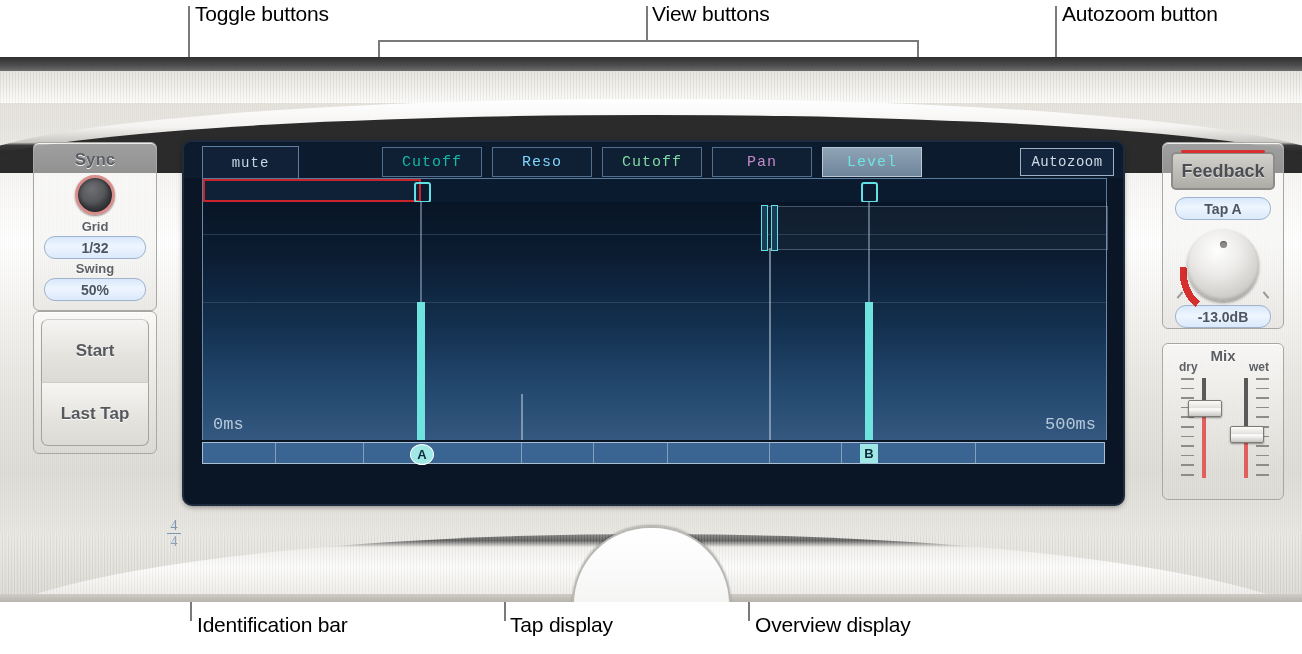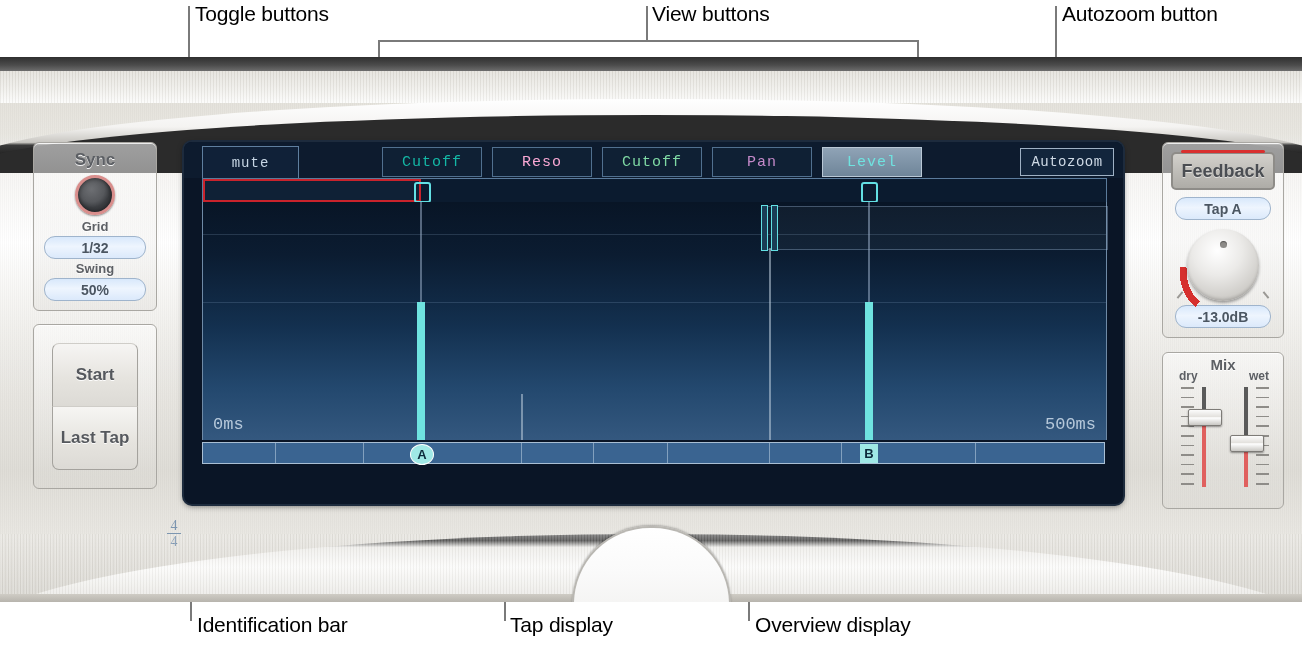--- a/index.html
+++ b/index.html
@@ -64,21 +64,21 @@
   .ledwrap{display:flex;justify-content:center;margin:5px 0 4px;}
   .led{width:34px;height:34px;border-radius:50%;
     background:radial-gradient(circle at 40% 33%,#6d6f73 0%,#56585c 42%,#3c3e42 60%,#2e3034 100%);
     border:3px solid #d98e8c;box-shadow:0 1px 2px rgba(0,0,0,.45),inset 0 0 5px rgba(0,0,0,.6);}
   .sublbl{text-align:center;font-size:13px;font-weight:bold;color:#5c5f64;margin-top:2px;
     text-shadow:0 1px 0 rgba(255,255,255,.9);}
   .lcd{margin:2px 10px 0;height:21px;border-radius:11px;
     background:linear-gradient(180deg,#d8e8fb,#eef5fe 45%,#dbe9fb);
     border:1px solid #9fb4cc;display:flex;align-items:center;justify-content:center;
     font-size:14px;font-weight:bold;color:#4b5662;}
-  .btngrp{margin-top:13px;padding:18px;}
+  .btngrp{padding:7px;}
   .mbtn{height:62px;border:1px solid #a4a29d;border-top-color:#cfcdc8;
     background:linear-gradient(180deg,#f6f5f3,#e6e4df 55%,#dcdad5);
     display:flex;align-items:center;justify-content:center;
     font-size:17px;font-weight:bold;color:#55585d;text-shadow:0 1px 0 rgba(255,255,255,.9);}
   .mbtn.first{border-radius:7px 7px 0 0;border-bottom:none;}
   .mbtn.last{border-radius:0 0 7px 7px;}
 
   
   .rightcol{position:absolute;right:18px;top:85px;width:122px;}
   .fbbtn{position:relative;margin:9px 8px 0;height:34px;border-radius:5px;
@@ -212,21 +212,21 @@
       <div class="sublbl">Swing</div>
       <div class="lcd">50%</div>
     </div>
     <div class="grp btngrp">
       <div class="mbtn first">Start</div>
       <div class="mbtn last">Last Tap</div>
     </div>
   </div>
 
   <div class="rightcol">
-    <div class="grp" style="padding-bottom:9px;">
+    <div class="grp" style="padding-bottom:0;">
       <div class="fbbtn">
         <div class="redline"></div>
         <span>Feedback</span>
       </div>
       <div class="lcd" style="margin:7px 12px 0;">Tap A</div>
       <div class="knobwrap">
         <div class="knobring"></div>
         <div class="knob">
           <div class="dot"></div>
         </div>
@@ -279,21 +279,21 @@
   </div>
 
   <div id="screen">
     <div class="scr-top"></div>
     <div class="tab">mute</div>
     <div id="viewbtns">
         <div class="vbtn" style="left: 198px;">
           <span style="color: #14b8a6;">Cutoff</span>
         </div>
         <div class="vbtn" style="left: 308px;">
-          <span style="color: #f9a8d4;">Reso</span>
+          <span style="color: #7dd3fc;">Reso</span>
         </div>
         <div class="vbtn" style="left: 418px;">
           <span style="color: rgb(127, 217, 164);">Cutoff</span>
         </div>
         <div class="vbtn" style="left: 528px;">
           <span style="color: rgb(196, 137, 201);">Pan</span>
         </div>
         <div class="vbtn on" style="left: 638px;">
           <span style="color: rgb(111, 227, 224);">Level</span>
         </div>

